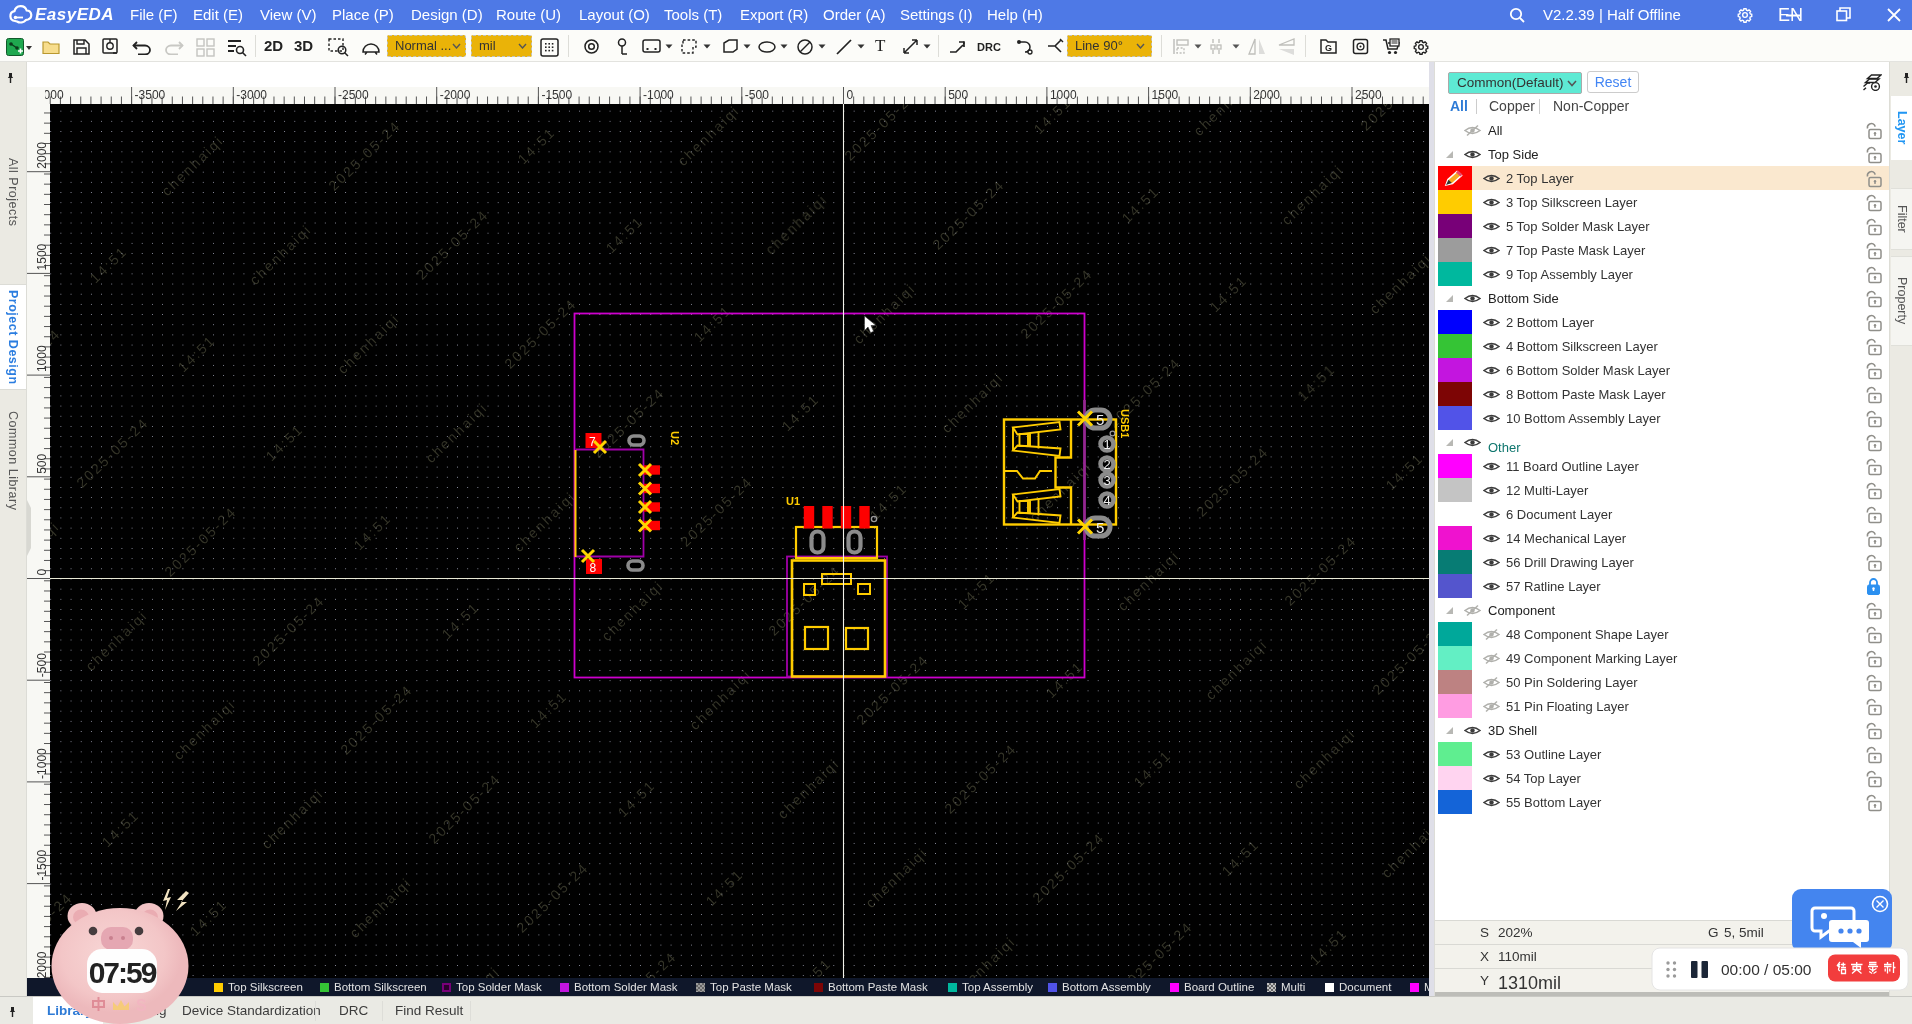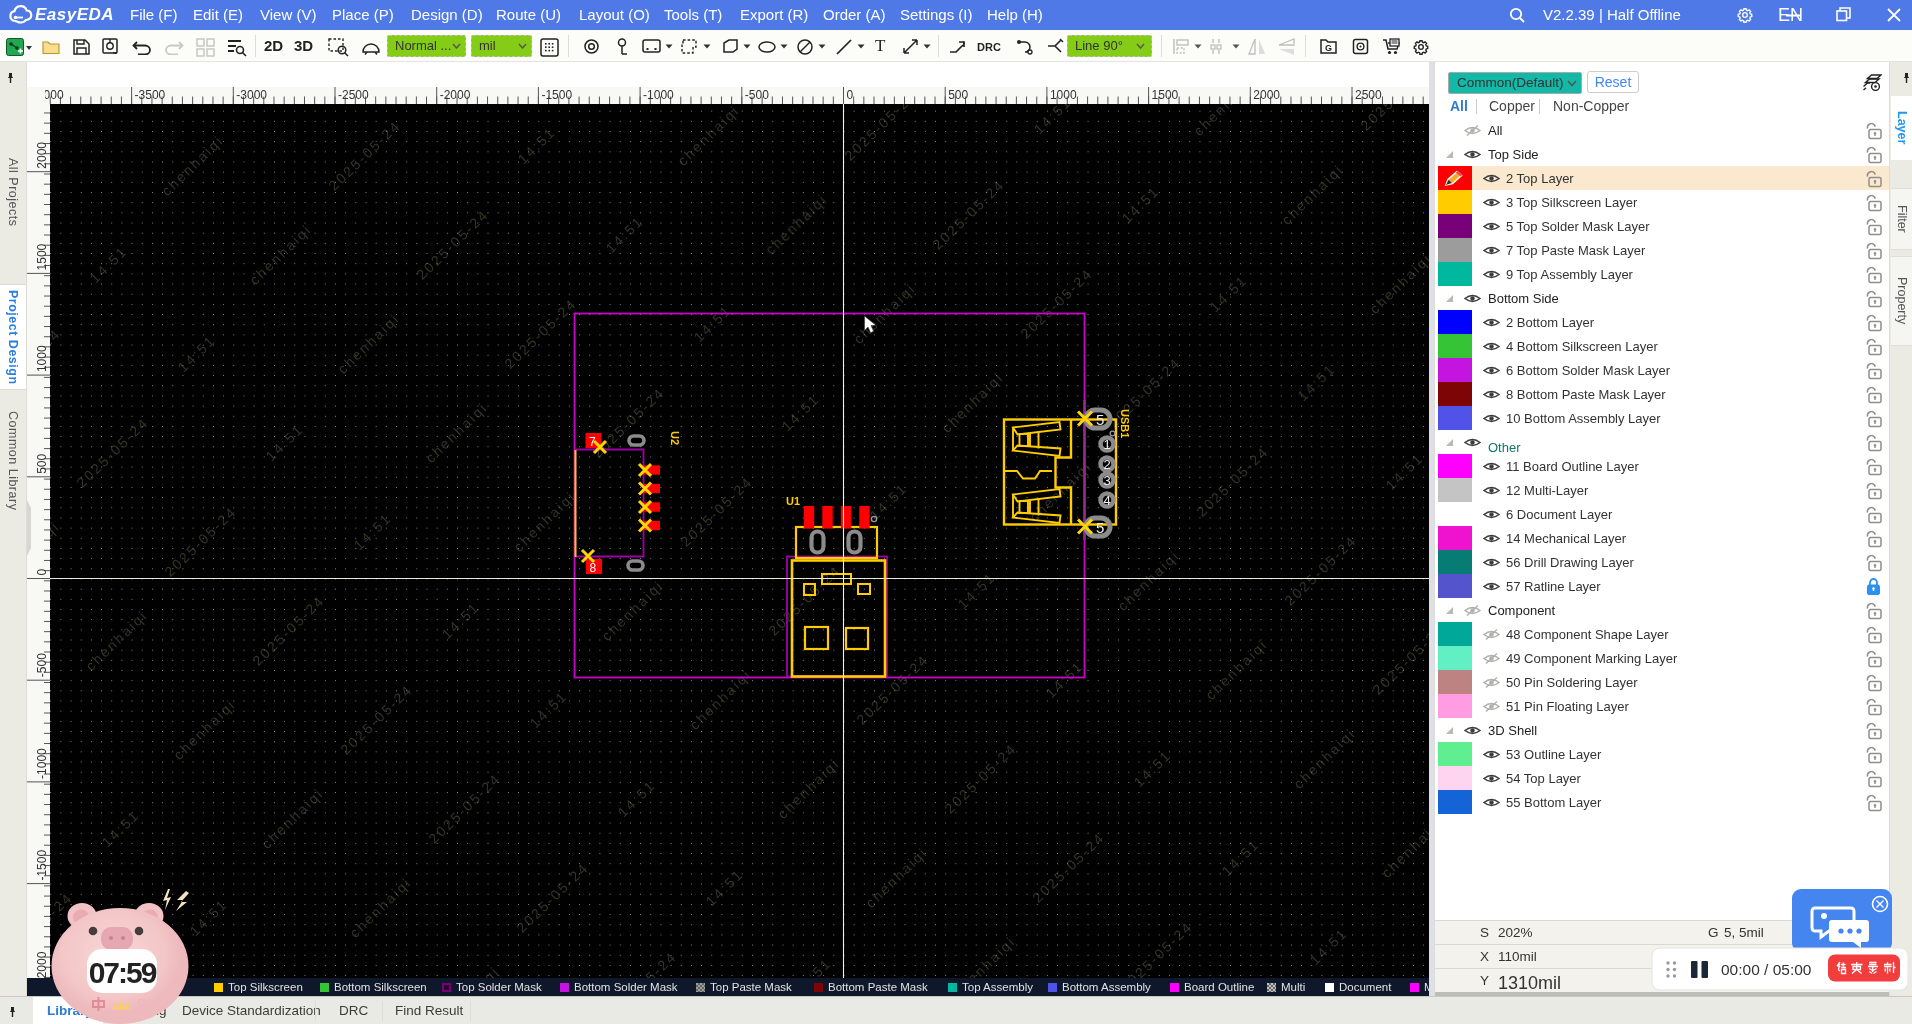--- a/index.html
+++ b/index.html
@@ -6,21 +6,21 @@
 *{box-sizing:border-box;}
 #app{position:relative;width:1912px;height:1024px;overflow:hidden;background:#fff;
   font-family:"Liberation Sans",sans-serif;}
 
 #menubar{position:absolute;left:0;top:0;width:1912px;height:30px;background:#4e79e6;color:#fff;}
 #menubar .mi{position:absolute;top:0;height:30px;line-height:30px;font-size:15px;color:#fff;white-space:nowrap;}
 #logo{position:absolute;left:35px;top:4px;font-size:17px;font-weight:bold;font-style:italic;letter-spacing:.5px;line-height:22px;}
 
 #toolbar{position:absolute;left:0;top:30px;width:1912px;height:32px;background:#fcfcf9;border-bottom:1px solid #e3e3df;}
 .tdiv{position:absolute;top:5px;width:1px;height:22px;background:#ddddd8;}
-.combo{position:absolute;top:35px;height:22px;border:1px dashed #c2c2bc;background:#84cc16;border-radius:2px;
+.combo{position:absolute;top:35px;height:22px;border:1px dashed #c2c2bc;background:#eab308;border-radius:2px;
   font-size:13px;color:#333;line-height:20px;padding-left:7px;}
 
 #sidebar{position:absolute;left:0;top:62px;width:27px;height:934px;background:#ebeae3;border-right:1px solid #dcdcd6;}
 .vtab{position:absolute;left:0;width:26px;text-align:center;color:#555;font-size:12.5px;
   writing-mode:vertical-lr;letter-spacing:.5px;}
 
 #tabbar{position:absolute;left:27px;top:62px;width:1402px;height:25px;background:#e9e8e1;}
 
 #rpanel{position:absolute;left:1434px;top:62px;width:455px;height:934px;background:#fff;border-left:1px solid #ddddd8;}
 #vtabs{position:absolute;left:1889px;top:62px;width:23px;height:934px;background:#ebeae3;border-left:1px solid #ddddd6;}
@@ -760,21 +760,21 @@
       <div class="lgi" style="left:1157px">Board Outline</div>
       <div class="lgs" style="left:1240px;background:#c4c4c4;background-image:linear-gradient(45deg,#666 25%,transparent 25%,transparent 75%,#666 75%),linear-gradient(45deg,#666 25%,transparent 25%,transparent 75%,#666 75%);background-size:4px 4px;background-position:0 0,2px 2px"></div>
       <div class="lgi" style="left:1254px">Multi</div>
       <div class="lgs" style="left:1298px;background:#ffffff"></div>
       <div class="lgi" style="left:1312px">Document</div>
       <div class="lgs" style="left:1383px;background:#ff00ff"></div>
       <div class="lgi" style="left:1397px">Mechanical</div>
     </div>
   <div id="cdivider"></div>
   <div id="rpanel">
-      <div style="position:absolute;left:13px;top:10px;width:134px;height:22px;border:1px solid #aaa;border-radius:2px;background:#14b8a6;font-size:13.5px;color:#333;line-height:20px;padding-left:8px">Common(Default)</div>
+      <div style="position:absolute;left:13px;top:10px;width:134px;height:22px;border:1px solid #aaa;border-radius:2px;background:#5eead4;font-size:13.5px;color:#333;line-height:20px;padding-left:8px">Common(Default)</div>
       <svg style="position:absolute;left:132px;top:18px" width="10" height="7" viewBox="0 0 10 7">
         <path d="M1 1 L5 5.5 L9 1" fill="none" stroke="#555" stroke-width="1.5"></path>
       </svg>
       <div style="position:absolute;left:152px;top:9px;width:52px;height:22px;border:1px solid #ccc;border-radius:3px;background:#fff;font-size:14px;color:#4285f4;text-align:center;line-height:20px">Reset</div>
       <svg style="position:absolute;left:427px;top:11px" width="20" height="18" viewBox="0 0 20 18">
         <path d="M5.5 5.5 L9.5 2 H19 L15 5.5 Z" fill="none" stroke="#222" stroke-width="1.4"></path>
         <path d="M3.5 9.5 L7.5 6 H17 L13 9.5 Z" fill="none" stroke="#222" stroke-width="1.4"></path>
         <path d="M1.5 13.5 L5.5 10 H8 M1.5 17 L4 14.8" fill="none" stroke="#222" stroke-width="1.4"></path>
         <circle cx="13.5" cy="13.5" r="3.9" fill="#fff" stroke="#222" stroke-width="1.4"></circle>
         <circle cx="13.5" cy="13.5" r="1.3" fill="#222"></circle>

